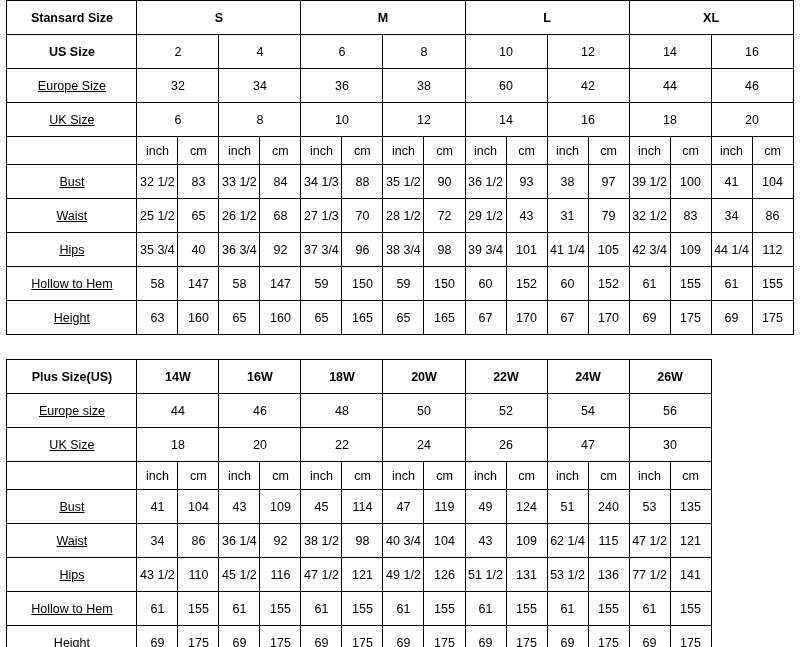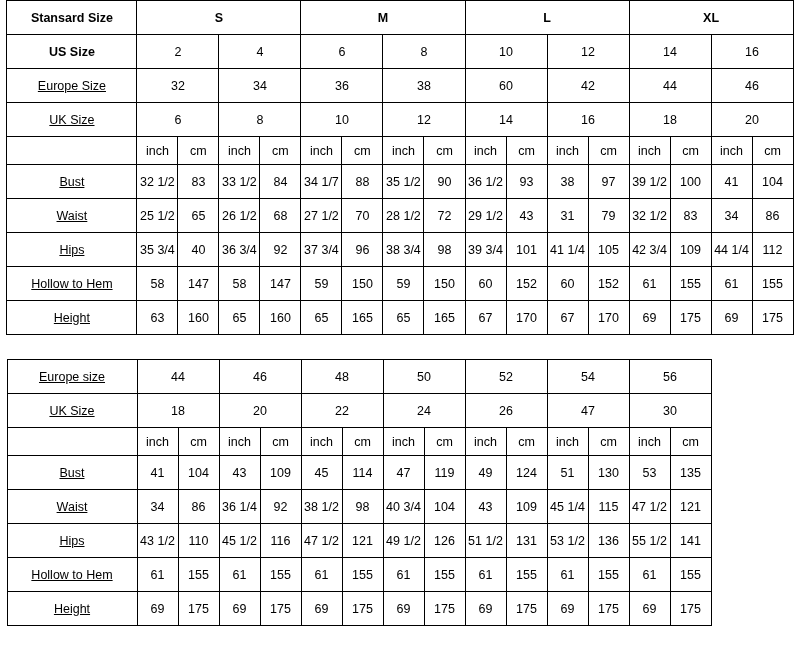--- a/index.html
+++ b/index.html
@@ -147,41 +147,41 @@
         <td class="unit-cell">inch</td>
         <td class="unit-cell">cm</td>
       </tr>
 
       <tr class="row-std">
         <td class="rowlabel">Bust</td>
         <td>32 1/2</td>
         <td>83</td>
         <td>33 1/2</td>
         <td>84</td>
-        <td>34 1/7</td>
+        <td>34 1/3</td>
         <td>88</td>
         <td>35 1/2</td>
         <td>90</td>
         <td>36 1/2</td>
         <td>93</td>
         <td>38</td>
         <td>97</td>
         <td>39 1/2</td>
         <td>100</td>
         <td>41</td>
         <td>104</td>
       </tr>
 
       <tr class="row-std">
         <td class="rowlabel">Waist</td>
         <td>25 1/2</td>
         <td>65</td>
         <td>26 1/2</td>
         <td>68</td>
-        <td>27 1/2</td>
+        <td>27 1/3</td>
         <td>70</td>
         <td>28 1/2</td>
         <td>72</td>
         <td>29 1/2</td>
         <td>43</td>
         <td>31</td>
         <td>79</td>
         <td>32 1/2</td>
         <td>83</td>
         <td>34</td>
@@ -252,20 +252,31 @@
 
   <div class="gap"></div>
 
   <table class="size-table tbl2" id="tbl-plus">
     <colgroup>
       <col style="width:130px">
       <col span="14" style="width:41px">
       <col style="width:82px">
     </colgroup>
     <tbody>
+      <tr class="row-head">
+        <td class="grp-label">Plus Size(US)</td>
+        <td colspan="2" class="hdr-label">14W</td>
+        <td colspan="2" class="hdr-label">16W</td>
+        <td colspan="2" class="hdr-label">18W</td>
+        <td colspan="2" class="hdr-label">20W</td>
+        <td colspan="2" class="hdr-label">22W</td>
+        <td colspan="2" class="hdr-label">24W</td>
+        <td colspan="2" class="hdr-label">26W</td>
+        <td class="nb"></td>
+      </tr>
 
       <tr class="row-std">
         <td class="rowlabel">Europe size</td>
         <td colspan="2">44</td>
         <td colspan="2">46</td>
         <td colspan="2">48</td>
         <td colspan="2">50</td>
         <td colspan="2">52</td>
         <td colspan="2">54</td>
         <td colspan="2">56</td>
@@ -309,60 +320,60 @@
         <td>104</td>
         <td>43</td>
         <td>109</td>
         <td>45</td>
         <td>114</td>
         <td>47</td>
         <td>119</td>
         <td>49</td>
         <td>124</td>
         <td>51</td>
-        <td>130</td>
+        <td>240</td>
         <td>53</td>
         <td>135</td>
         <td class="nb"></td>
       </tr>
 
       <tr class="row-std">
         <td class="rowlabel">Waist</td>
         <td>34</td>
         <td>86</td>
         <td>36 1/4</td>
         <td>92</td>
         <td>38 1/2</td>
         <td>98</td>
         <td>40 3/4</td>
         <td>104</td>
         <td>43</td>
         <td>109</td>
-        <td>45 1/4</td>
+        <td>62 1/4</td>
         <td>115</td>
         <td>47 1/2</td>
         <td>121</td>
         <td class="nb"></td>
       </tr>
 
       <tr class="row-std">
         <td class="rowlabel">Hips</td>
         <td>43 1/2</td>
         <td>110</td>
         <td>45 1/2</td>
         <td>116</td>
         <td>47 1/2</td>
         <td>121</td>
         <td>49 1/2</td>
         <td>126</td>
         <td>51 1/2</td>
         <td>131</td>
         <td>53 1/2</td>
         <td>136</td>
-        <td>55 1/2</td>
+        <td>77 1/2</td>
         <td>141</td>
         <td class="nb"></td>
       </tr>
 
       <tr class="row-std">
         <td class="rowlabel">Hollow to Hem</td>
         <td>61</td>
         <td>155</td>
         <td>61</td>
         <td>155</td>

